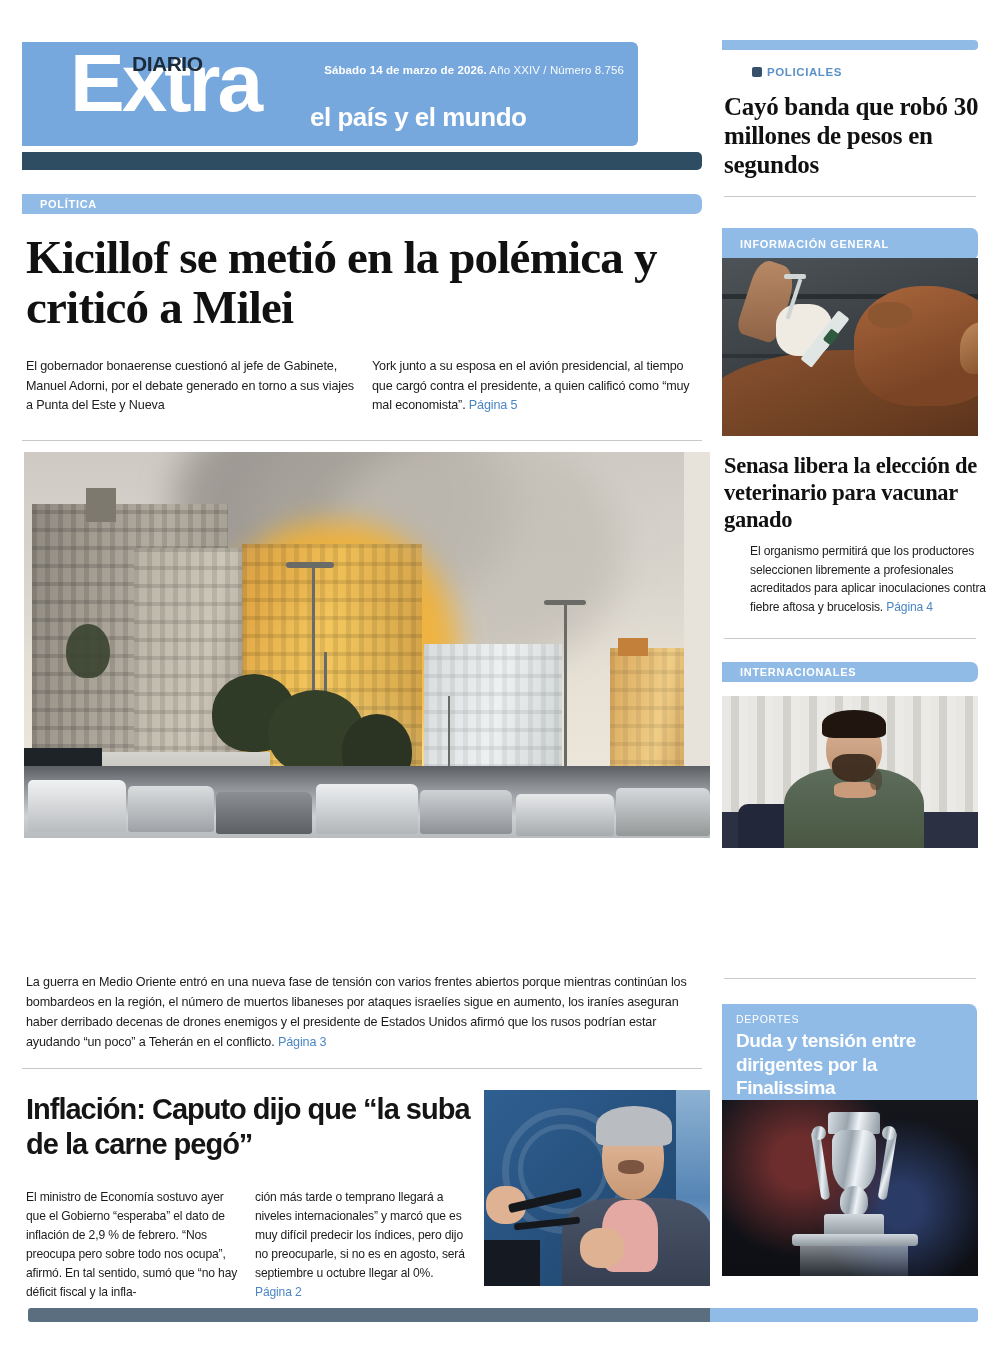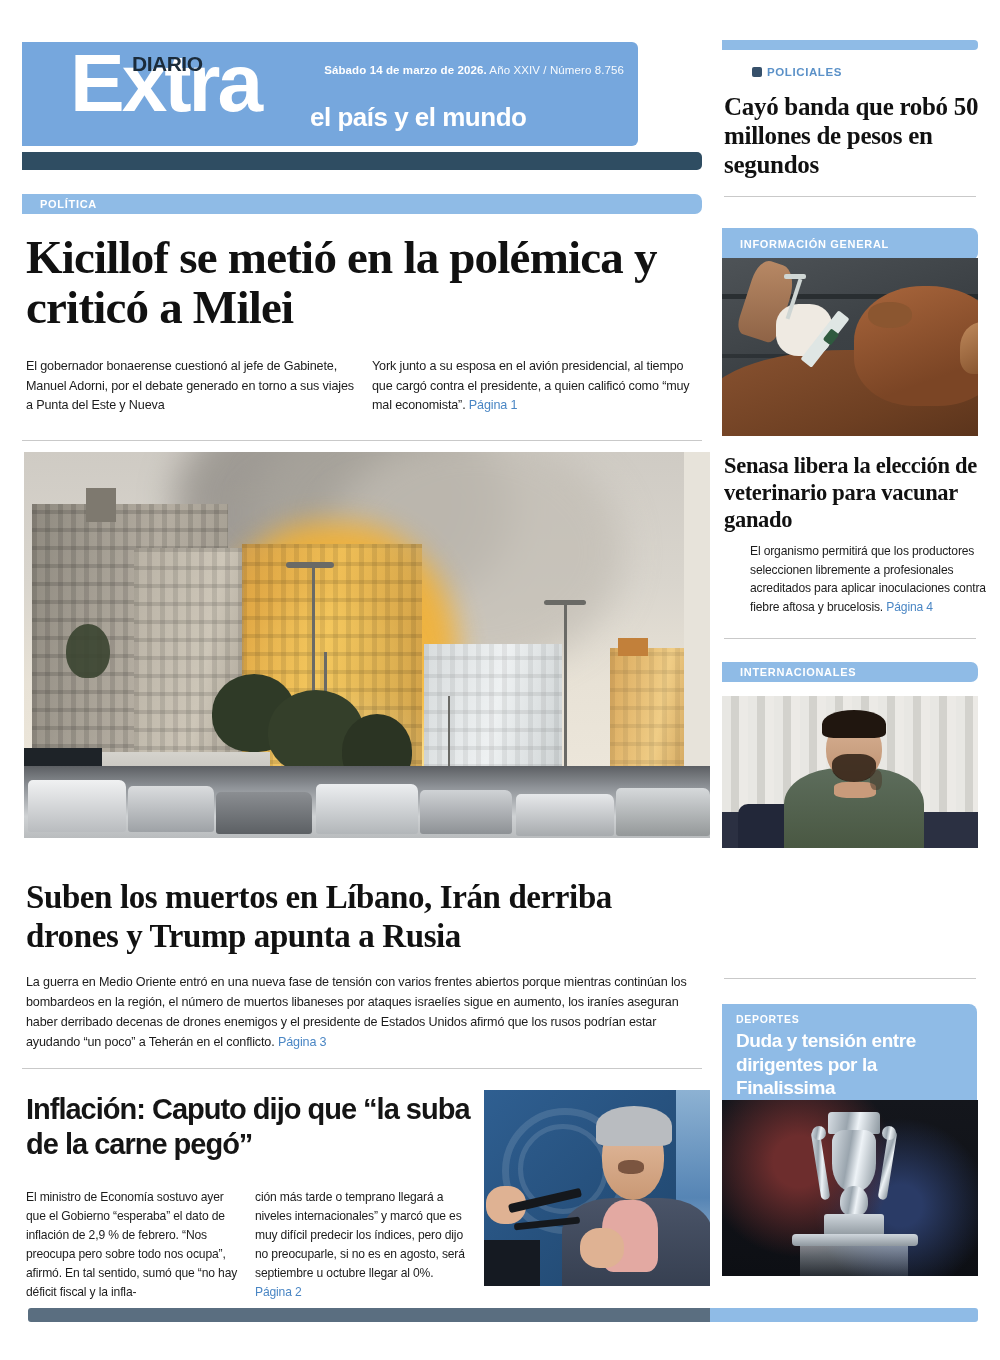--- a/index.html
+++ b/index.html
@@ -247,21 +247,21 @@
     top: 1004px;
     width: 255px;
     height: 96px;
     background: #8fbbe6;
     border-radius: 0 8px 0 0;
   }
   .deportes-kick {
     position: absolute;
     left: 14px; top: 9px;
     font-size: 10.5px;
-    font-weight: 700;
+    font-weight: 400;
     letter-spacing: 0.7px;
     color: #ffffff;
   }
   .deportes-hl {
     position: absolute;
     left: 14px; top: 25px;
     width: 230px;
     font-size: 19px;
     line-height: 23.5px;
     font-weight: 600;
@@ -372,21 +372,21 @@
 
   <div class="sec-bar" style="left:22px; top:194px; width:680px; height:20px;">
     <span>POLÍTICA</span>
   </div>
 
   <div class="lead-headline">Kicillof se metió en la polémica y criticó a Milei</div>
 
   <div class="lead-body c1">El gobernador bonaerense cuestionó al jefe de Gabinete, Manuel Adorni, por el debate generado en torno a sus viajes a Punta del Este y Nueva</div>
   <div class="lead-body c2">
     <span>York junto a su esposa en el avión presidencial, al tiempo que cargó contra el presidente, a quien calificó como “muy mal economista”.</span>
-    <span class="pagina">Página 1</span>
+    <span class="pagina">Página 5</span>
   </div>
 
   <div class="rule" style="left:22px; top:440px; width:680px;"></div>
 
   <div class="photo" style="left:24px; top:452px; width:686px; height:386px;">
     <div class="scene">
       <div class="beirut-sky"></div>
 
       <div class="smoke" style="left:150px; top:-60px; width:300px; height:220px; background:#8e8a84; opacity:.75;"></div>
       <div class="smoke" style="left:230px; top:-40px; width:260px; height:200px; background:#a8a49c; opacity:.8;"></div>
@@ -440,21 +440,20 @@
         <div class="car" style="left:192px; top:26px; width:96px; height:42px; background:linear-gradient(180deg,#8b8e92 0%,#5c6064 100%);"></div>
         <div class="car" style="left:292px; top:18px; width:102px; height:50px; background:linear-gradient(180deg,#eceef0 0%,#b2b6b9 100%);"></div>
         <div class="car" style="left:396px; top:24px; width:92px; height:44px; background:linear-gradient(180deg,#cfd2d5 0%,#8d9195 100%);"></div>
         <div class="car" style="left:492px; top:28px; width:98px; height:42px; background:linear-gradient(180deg,#e6e8ea 0%,#a7abae 100%);"></div>
         <div class="car" style="left:592px; top:22px; width:94px; height:48px; background:linear-gradient(180deg,#d6d9db 0%,#949899 100%);"></div>
       </div>
     </div>
   </div>
 
 
-  <div class="hl2">Suben los muertos en Líbano, Irán derriba drones y Trump apunta a Rusia</div>
 
   <div class="body2">
     <span>La guerra en Medio Oriente entró en una nueva fase de tensión con varios frentes abiertos porque mientras continúan los bombardeos en la región, el número de muertos libaneses por ataques israelíes sigue en aumento, los iraníes aseguran haber derribado decenas de drones enemigos y el presidente de Estados Unidos afirmó que los rusos podrían estar ayudando “un poco” a Teherán en el conflicto.</span>
     <span class="pagina">Página 3</span>
   </div>
 
   <div class="rule" style="left:22px; top:1068px; width:680px;"></div>
 
   <div class="hl3">Inflación: Caputo dijo que “la suba de la carne pegó”</div>
 
@@ -483,21 +482,21 @@
     </div>
   </div>
 
   <div class="sec-bar" style="left:722px; top:40px; width:256px; height:10px; border-radius:0 4px 4px 0;"></div>
 
   <div class="kicker" style="left:724px; top:66px;">
     <span class="kicker-sq"></span>
     <span>POLICIALES</span>
   </div>
 
-  <div class="r-hl" style="left:724px; top:92px; width:258px; font-size:25px; line-height:29px;">Cayó banda que robó 50 millones de pesos en segundos</div>
+  <div class="r-hl" style="left:724px; top:92px; width:258px; font-size:25px; line-height:29px;">Cayó banda que robó 30 millones de pesos en segundos</div>
 
   <div class="rule" style="left:724px; top:196px; width:252px;"></div>
 
   <div class="sec-bar" style="left:722px; top:228px; width:256px; height:32px;">
     <span>INFORMACIÓN GENERAL</span>
   </div>
 
   <div class="photo" style="left:722px; top:258px; width:256px; height:178px;">
     <div class="scene">
       <div class="cow-bg"></div>

